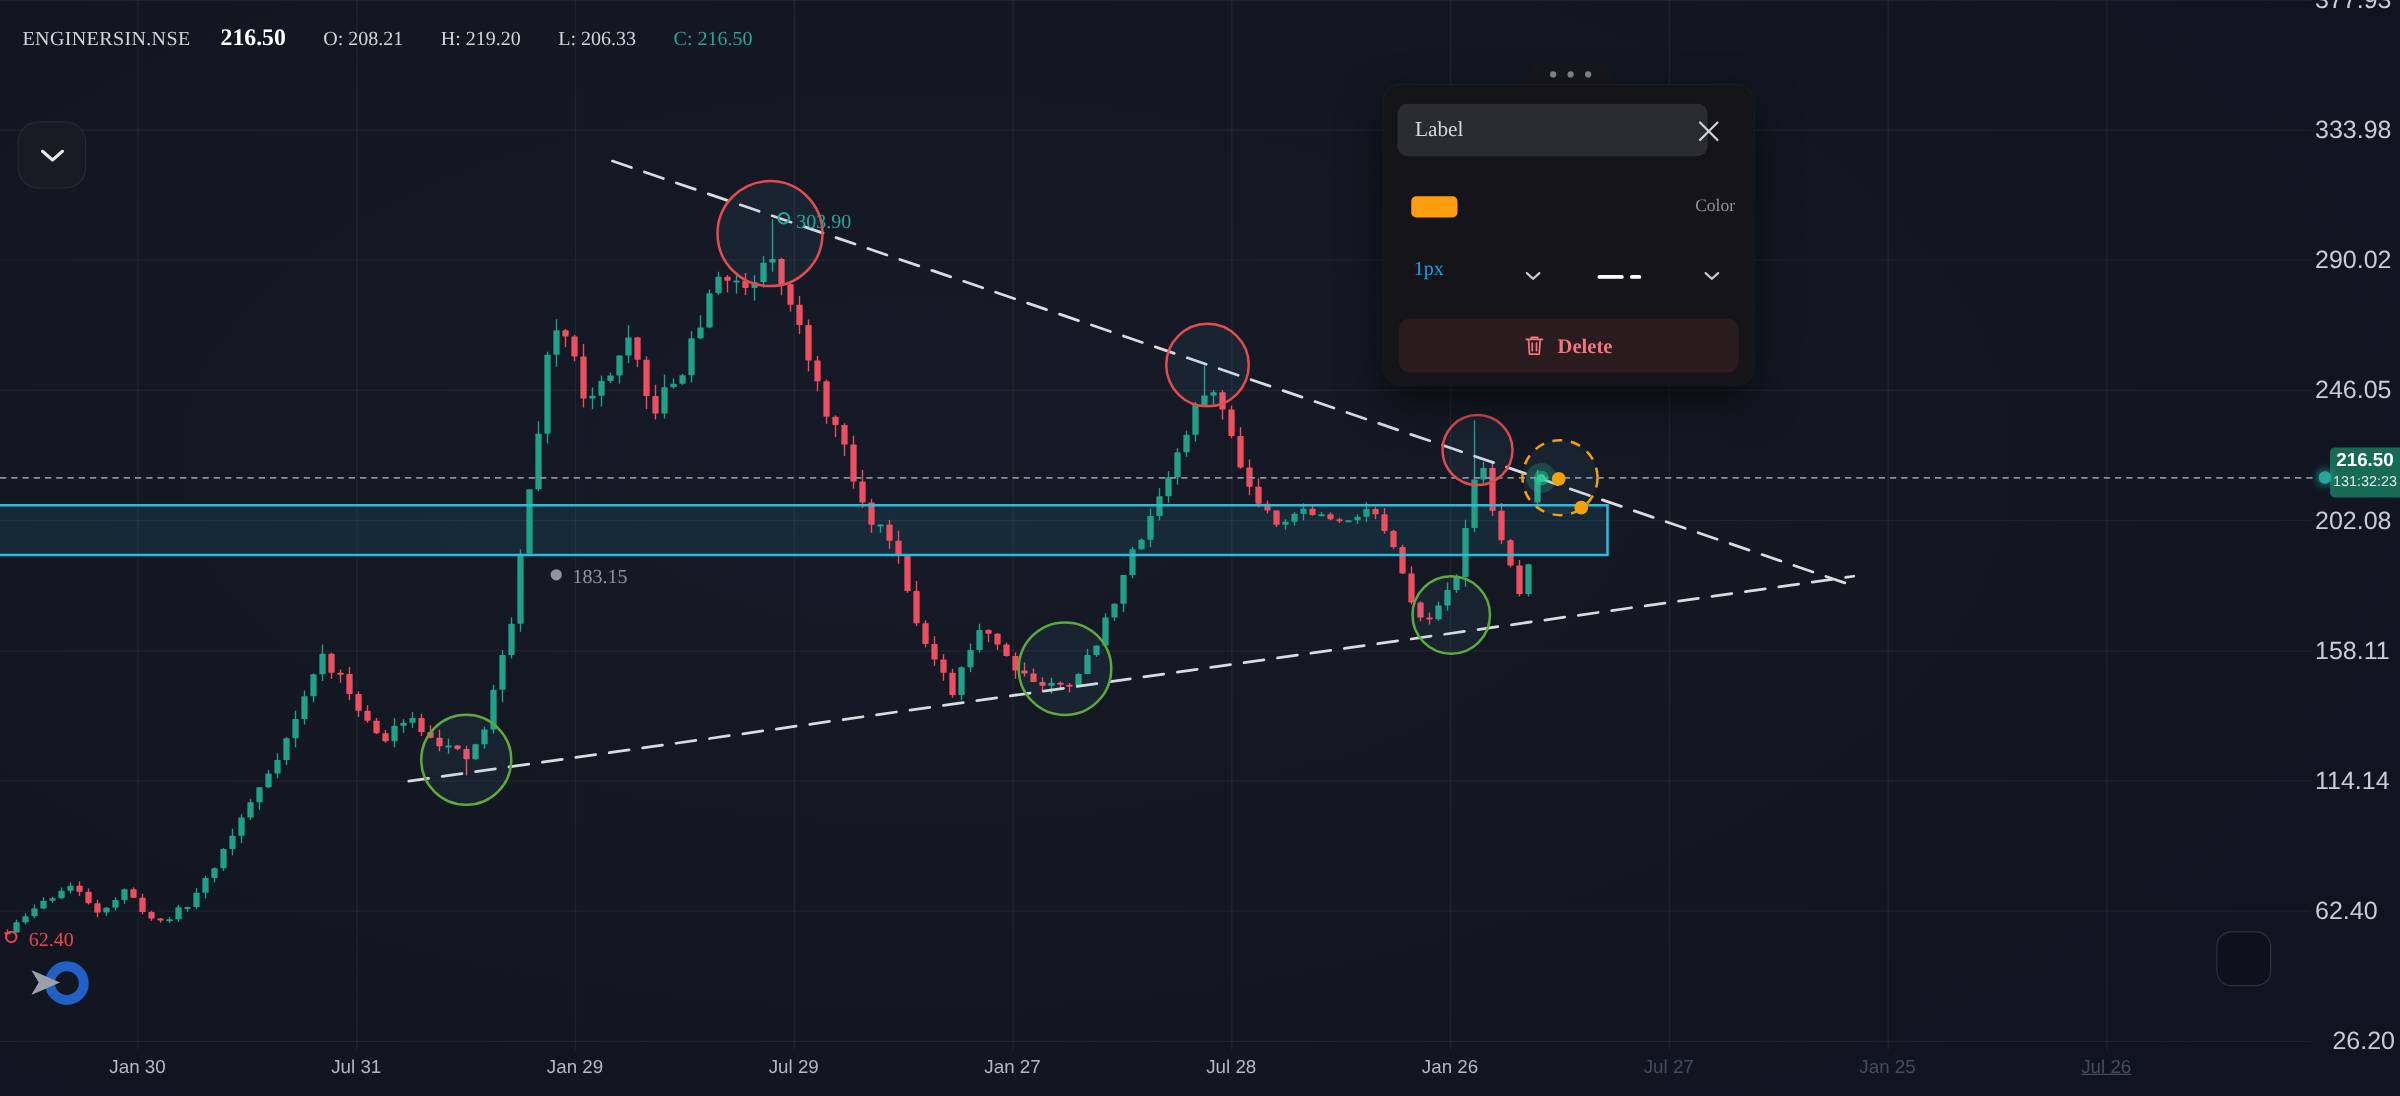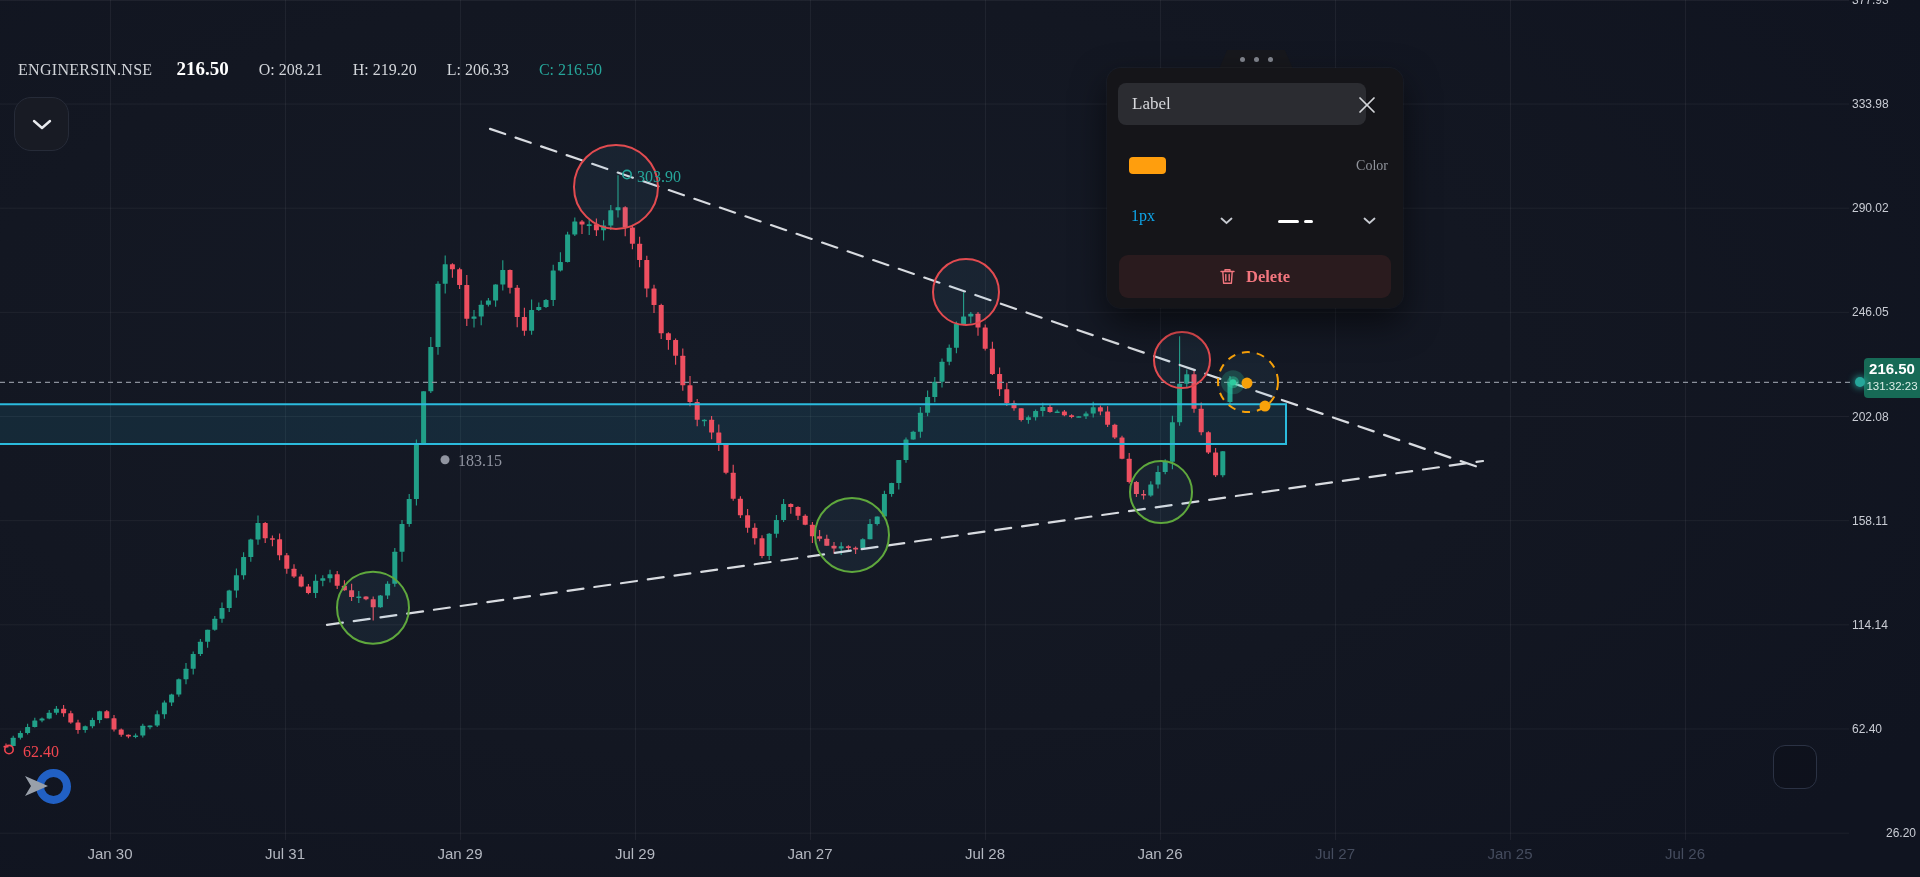--- a/index.html
+++ b/index.html
@@ -3,28 +3,28 @@
 <meta charset="utf-8">
 <style>
   html,body{margin:0;padding:0;background:#0d1017;}
   .stage{position:relative;width:1920px;height:877px;overflow:hidden;
          background:radial-gradient(1400px 700px at 38% 42%, #151a26 0%, #131722 55%, #101420 100%);
          font-family:"Liberation Sans",sans-serif;}
   svg.chart{position:absolute;left:0;top:0;}
 
   
   .hdr{position:absolute;left:18px;top:20px;display:flex;align-items:baseline;
-       font-family:"Liberation Serif",serif;color:#d2d5da;white-space:nowrap;margin-top:38px;}
+       font-family:"Liberation Serif",serif;color:#d2d5da;white-space:nowrap;}
   .hdr .sym{font-size:16px;letter-spacing:.3px;}
   .hdr .px{font-size:19px;font-weight:bold;color:#ffffff;margin-left:24px;}
   .hdr .ohlc{font-size:16px;margin-left:30px;text-align:center;}
   .hdr .close{color:#26a69a;}
 
   
-  .plabel{position:absolute;left:1852px;width:64px;height:18px;font-size:12px;color:#c9ccd4;line-height:18px;}
+  .plabel{position:absolute;left:1852px;width:64px;height:18px;font-size:20px;color:#c9ccd4;line-height:18px;}
   .badge{position:absolute;left:1864px;top:358px;width:56px;height:40px;background:#176a56;
          border-radius:4px 0 0 4px;text-align:center;color:#fff;z-index:3;}
   .badge .bp{font-size:15px;font-weight:bold;line-height:20px;padding-top:1px;}
   .badge .bc{font-size:11.5px;color:#dcefe8;line-height:15px;}
   .badge-dot{position:absolute;left:1855px;top:377px;width:10px;height:10px;border-radius:50%;
              background:#26a69a;box-shadow:0 0 7px 1px rgba(38,166,154,.85);z-index:4;}
 
   
   .tlabel{position:absolute;top:845px;transform:translateX(-50%);font-size:15px;color:#b4b8c1;}
   .tlabel.future{color:#454c5e;}
@@ -494,21 +494,21 @@
   <div id="time-axis">
       <div class="tlabel" style="left: 110px;">Jan 30</div>
       <div class="tlabel" style="left: 285px;">Jul 31</div>
       <div class="tlabel" style="left: 460px;">Jan 29</div>
       <div class="tlabel" style="left: 635px;">Jul 29</div>
       <div class="tlabel" style="left: 810px;">Jan 27</div>
       <div class="tlabel" style="left: 985px;">Jul 28</div>
       <div class="tlabel" style="left: 1160px;">Jan 26</div>
       <div class="tlabel future" style="left: 1335px;">Jul 27</div>
       <div class="tlabel future" style="left: 1510px;">Jan 25</div>
-      <div class="tlabel future" style="left: 1685px;">Jul 26</div>
+      <div class="tlabel future" style="left: 1685px; text-decoration: underline;">Jul 26</div>
     </div>
 
   <div class="dlg-handle">
     <i></i>
       <i></i>
       <i></i>
   </div>
   <div class="dialog">
     <input class="dlg-input" type="text" value="Label" style="">
     <svg class="dlg-close" viewBox="0 0 22 22">

